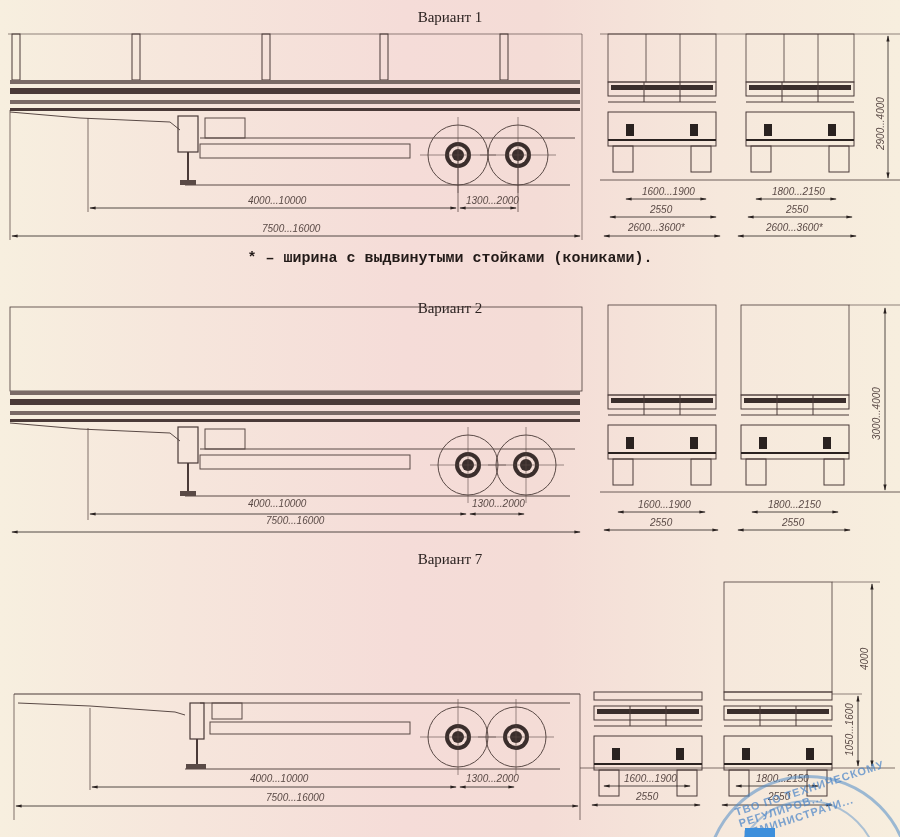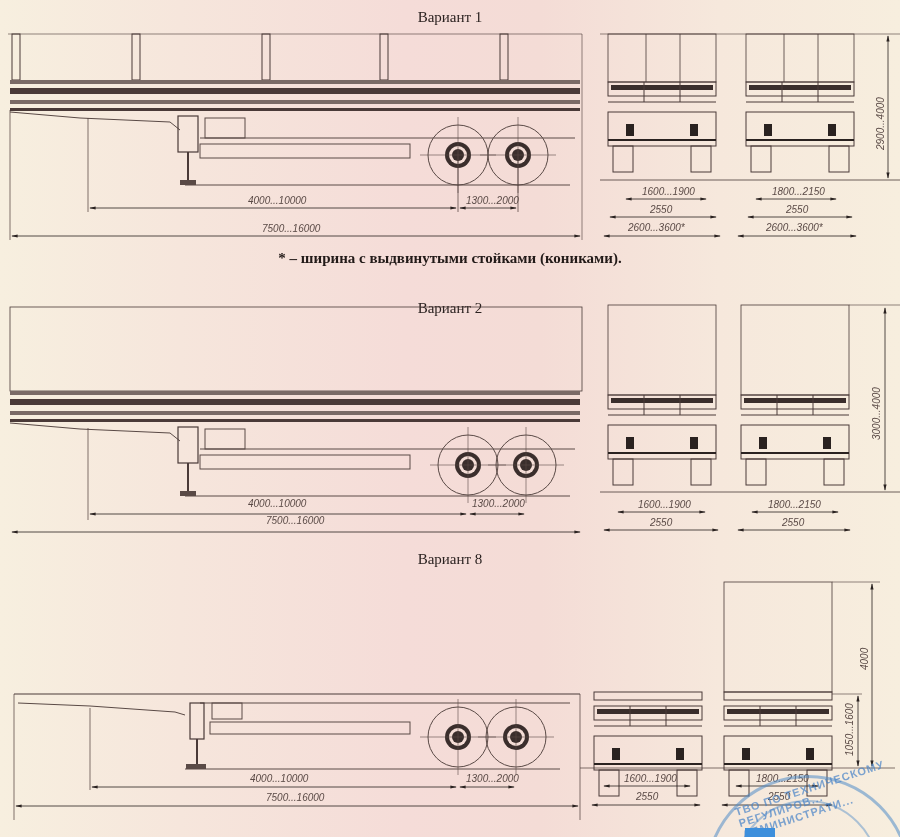--- a/index.html
+++ b/index.html
@@ -3,35 +3,35 @@
 <meta charset="utf-8">
 <style>
   html, body { margin:0; padding:0; }
   body {
     width:900px; height:837px; overflow:hidden; position:relative;
     background: linear-gradient(90deg, #f7efdf 0%, #f6e6dc 20%, #f5dcd8 45%, #f4dcd6 60%, #f6e8dc 80%, #f7eede 100%);
     font-family: "Liberation Serif", serif;
     color:#2a2220;
   }
   .title { position:absolute; left:0; width:900px; text-align:center; font-size:15px; color:#2b2220; }
-  .note { position:absolute; left:0; width:900px; text-align:center; font-size:15px; color:#221a18; }
+  .note { position:absolute; left:0; width:900px; text-align:center; font-size:15px; color:#221a18;font-family:Liberation Mono, monospace; }
   svg.draw { position:absolute; left:0; top:0; }
   .dim { font-family:"Liberation Sans", sans-serif; font-style:italic; font-size:10px; fill:#5a4a46; }
   .stamp { position:absolute; left:705px; top:775px; width:200px; height:200px; border-radius:50%; border:3px solid rgba(80,140,200,0.55); }
   .stamp-inner { position:absolute; left:735px; top:800px; width:140px; height:140px; border-radius:50%; border:2px solid rgba(80,140,200,0.45); }
   .stamp-text { position:absolute; left:735px; top:780px; font-family:"Liberation Sans", sans-serif; font-size:11px; font-weight:bold; color:rgba(70,130,200,0.7); letter-spacing:1px; transform:rotate(-18deg); }
   .stamp-box { position:absolute; left:745px; top:828px; width:30px; height:9px; background:#3d8fdc; }
 </style>
 </head>
 <body>
 
 <div class="title" style="top:9px;">Вариант 1</div>
 <div class="note" style="top:250px; font-weight:bold;">* – ширина с выдвинутыми стойками (кониками).</div>
 <div class="title" style="top:300px;">Вариант 2</div>
-<div class="title" style="top:551px;">Вариант 8</div>
+<div class="title" style="top:551px;">Вариант 7</div>
 
 <svg class="draw" width="900" height="837" viewBox="0 0 900 837">
   <defs>
     <marker id="arr" markerWidth="8" markerHeight="6" refX="7" refY="3" orient="auto">
       <path d="M0,1 L8,3 L0,5 Z" fill="#2a2220"></path>
     </marker>
     <marker id="arrs" markerWidth="8" markerHeight="6" refX="1" refY="3" orient="auto">
       <path d="M8,1 L0,3 L8,5 Z" fill="#2a2220"></path>
     </marker>
     <g id="wheel">

